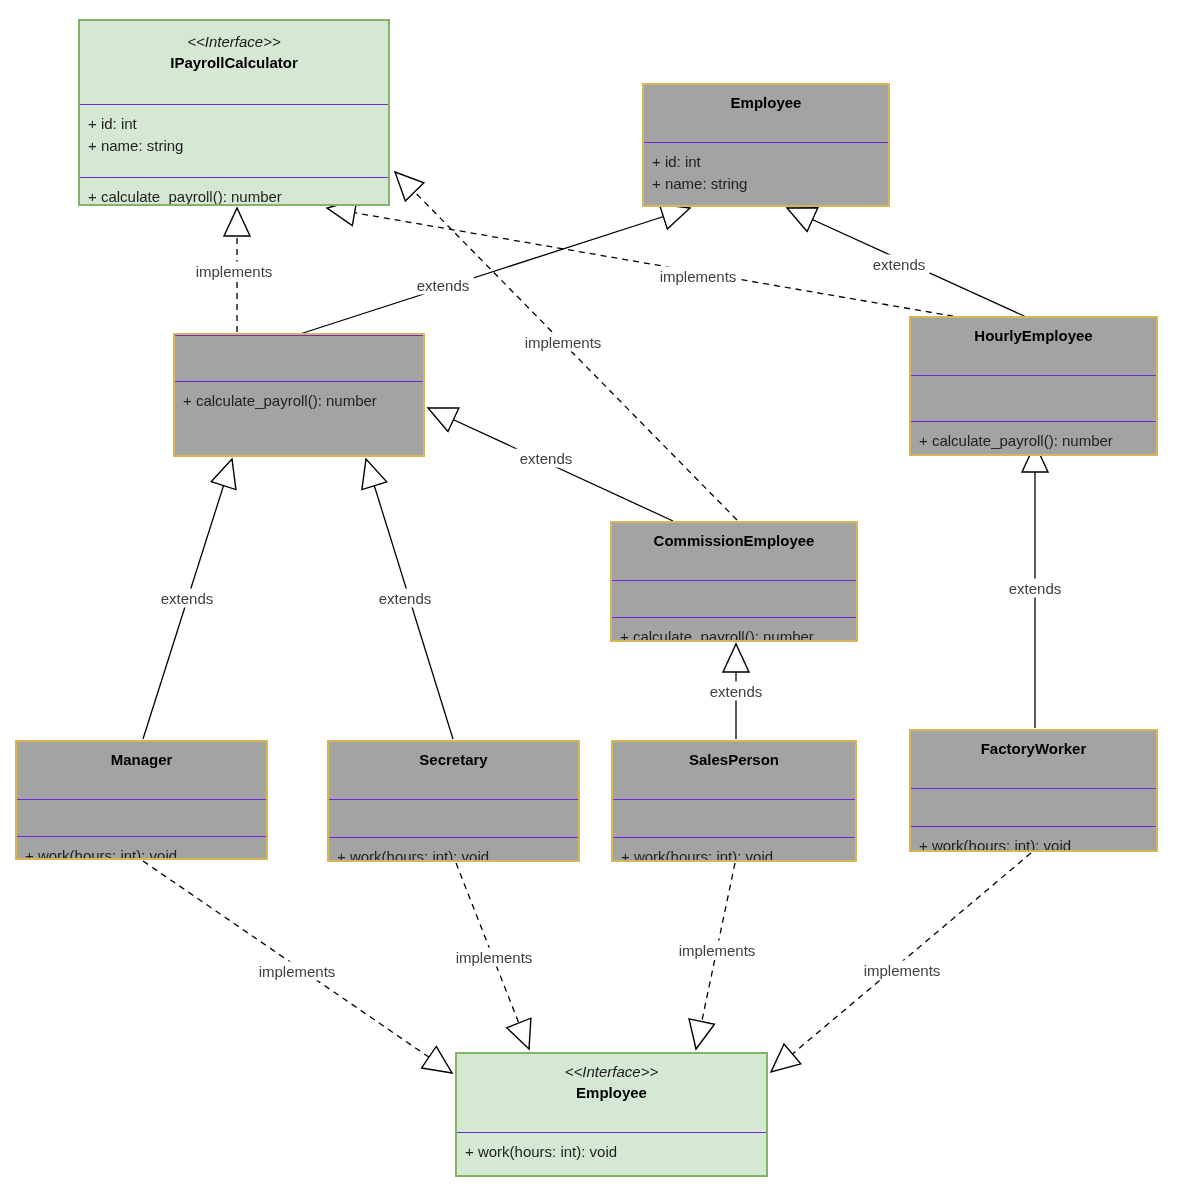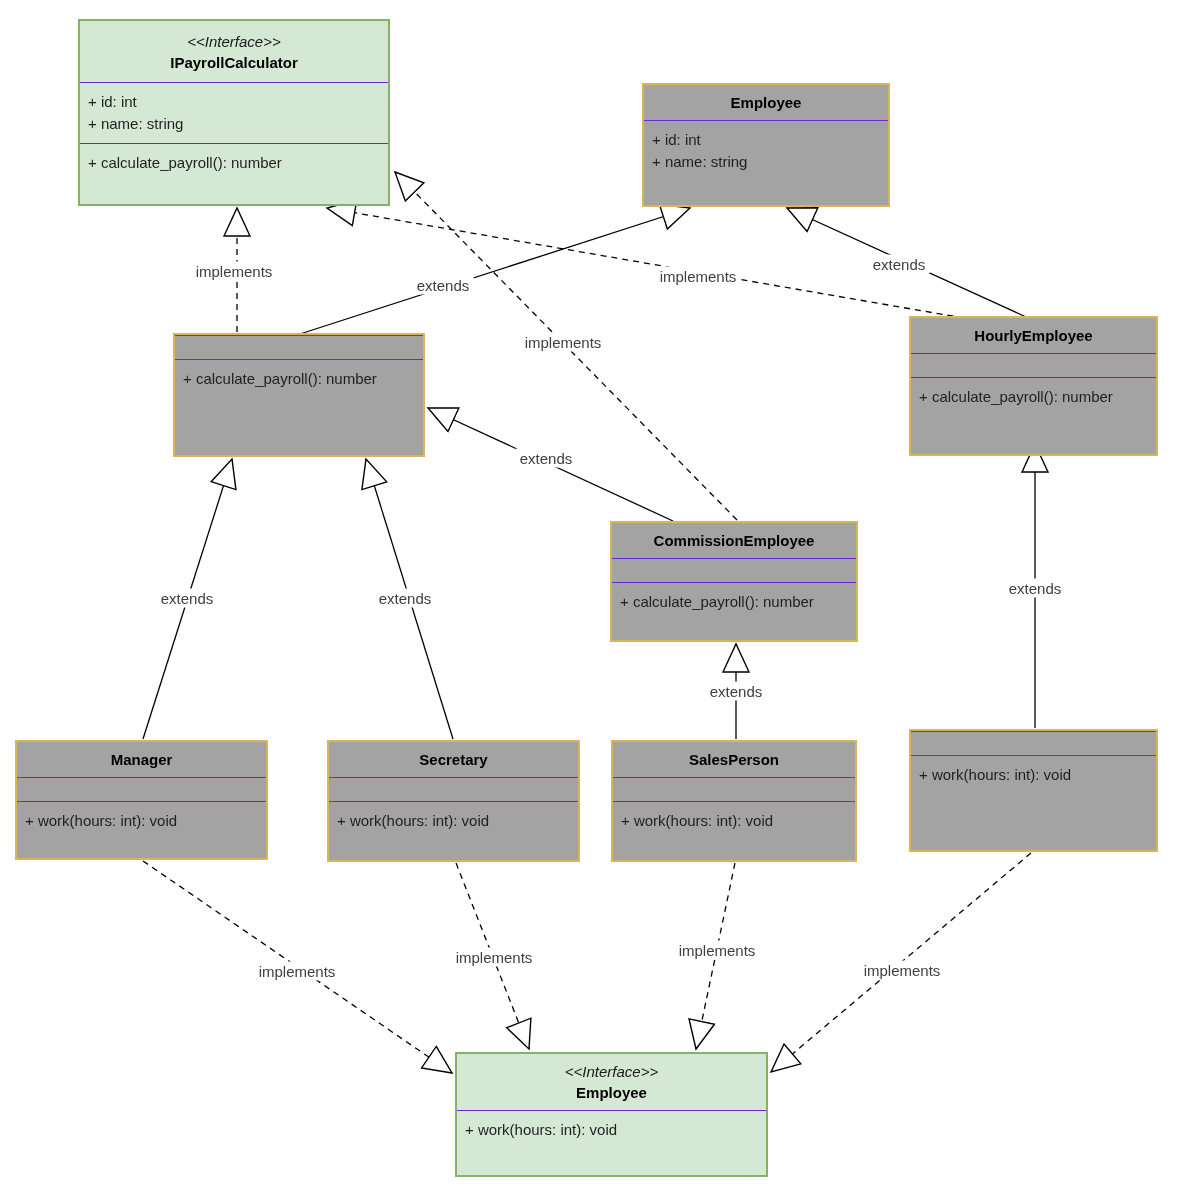--- a/index.html
+++ b/index.html
@@ -29,20 +29,21 @@
     stroke-dasharray: 6 5;
   }
   .uml-class {
     position: absolute;
     box-sizing: border-box;
     display: flex;
     flex-direction: column;
     z-index: 2;
     font-size: 15px;
     color: #1f1f1f;
+    gap: 22px;
   }
   .uml-class.yellow {
     background: #a3a3a3;
     border: 2px solid #d6b656;
   }
   .uml-class.green {
     background: #d5e8d4;
     border: 2px solid #82b366;
   }
   .uml-header {
@@ -208,20 +209,23 @@
     <div class="uml-header" style="flex-basis:35px">
       <div class="uml-title">SalesPerson</div>
     </div>
     <div class="compartment empty" style="flex-basis:24px"></div>
     <div class="compartment grow">
       <div class="member">+ work(hours: int): void</div>
     </div>
   </div>
 
   <div class="uml-class yellow" style="left:909px; top:729px; width:249px; height:123px">
+    <div class="uml-header" style="flex-basis:35px">
+      <div class="uml-title">FactoryWorker</div>
+    </div>
     <div class="compartment empty" style="flex-basis:24px"></div>
     <div class="compartment grow">
       <div class="member">+ work(hours: int): void</div>
     </div>
   </div>
 
   <div class="uml-class green" style="left:455px; top:1052px; width:313px; height:125px">
     <div class="uml-header" style="flex-basis:56px">
       <div class="uml-stereotype">&lt;&lt;Interface&gt;&gt;</div>
       <div class="uml-title">Employee</div>

